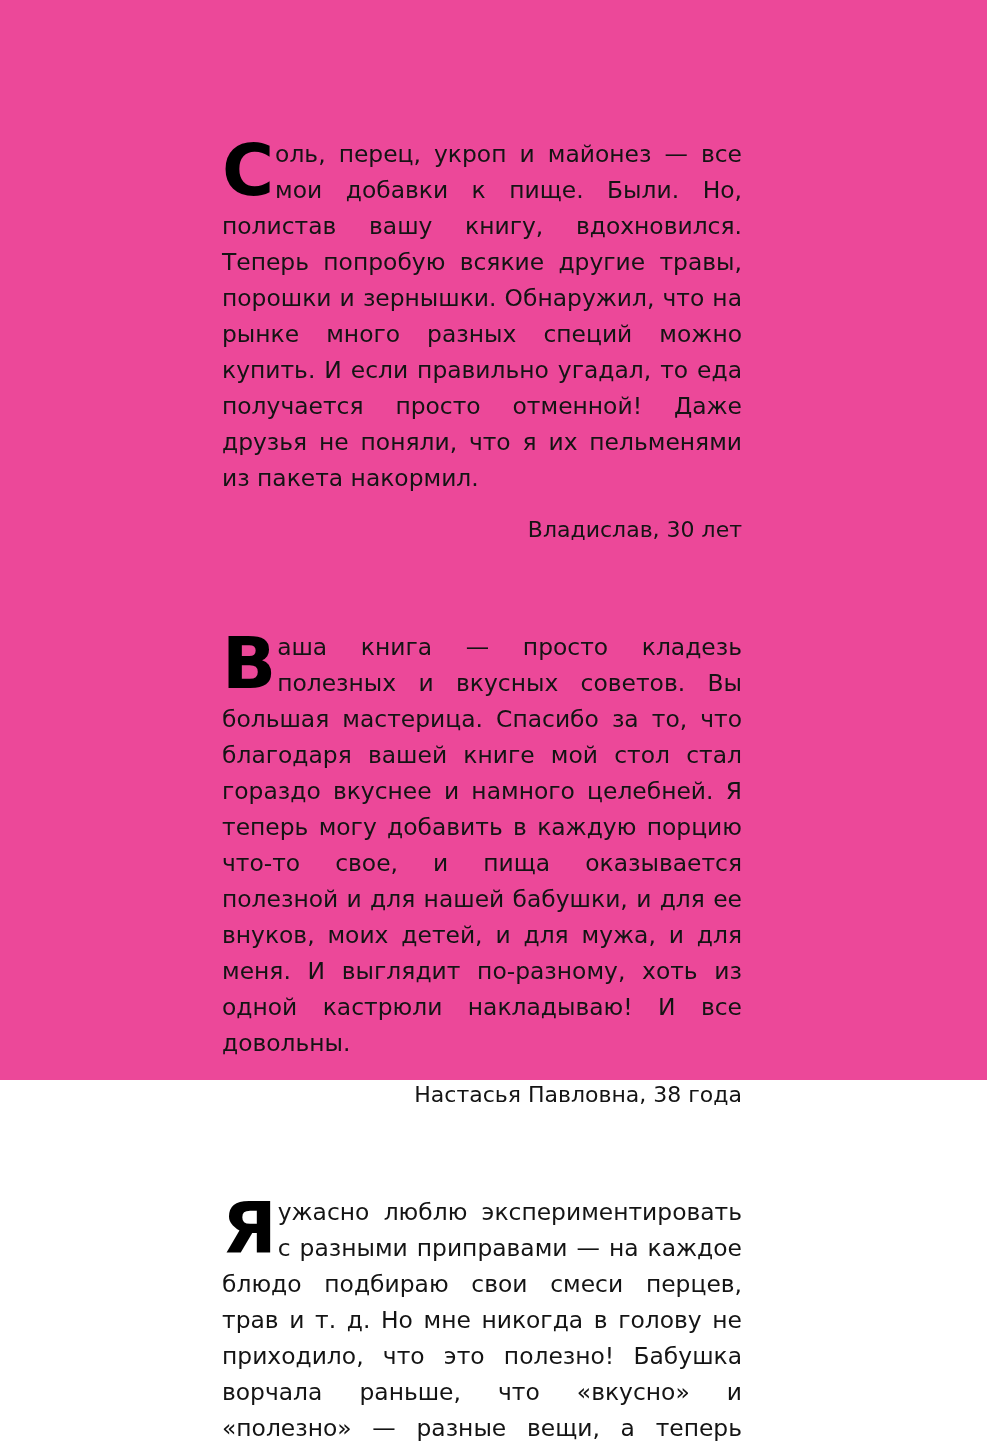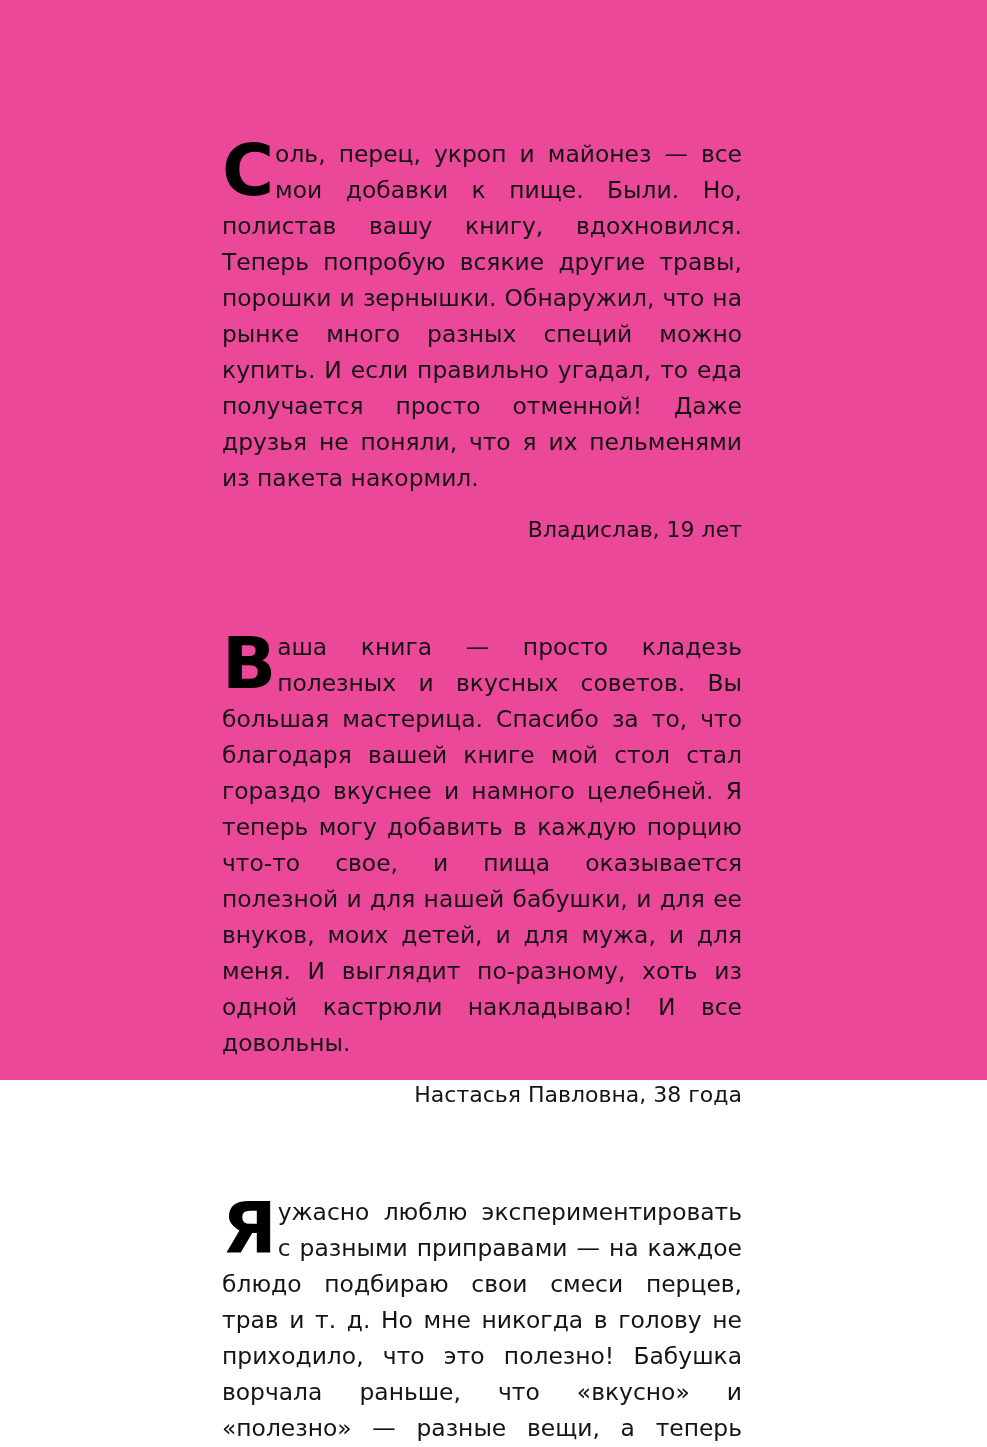--- a/index.html
+++ b/index.html
@@ -69,21 +69,21 @@
   }
 </style>
 </head>
 <body>
 
 <div class="page">
   <div class="content">
 
     <div class="testimonial">
       <p class="quote-body">Соль, перец, укроп и майонез — все мои добавки к пище. Были. Но, полистав вашу книгу, вдохновился. Теперь попробую всякие другие травы, порошки и зернышки. Обнаружил, что на рынке много разных специй можно купить. И если правильно угадал, то еда получается просто отменной! Даже друзья не поняли, что я их пельменями из пакета накормил.</p>
-      <p class="attribution">Владислав, 19 лет</p>
+      <p class="attribution">Владислав, 30 лет</p>
     </div>
 
     <div class="testimonial">
       <p class="quote-body">Ваша книга — просто кладезь полезных и вкусных советов. Вы большая мастерица. Спасибо за то, что благодаря вашей книге мой стол стал гораздо вкуснее и намного целебней. Я теперь могу добавить в каждую порцию что-то свое, и пища оказывается полезной и для нашей бабушки, и для ее внуков, моих детей, и для мужа, и для меня. И выглядит по-разному, хоть из одной кастрюли накладываю! И все довольны.</p>
       <p class="attribution">Настасья Павловна, 38 года</p>
     </div>
 
     <div class="testimonial">
       <p class="quote-body">Я ужасно люблю экспериментировать с разными приправами — на каждое блюдо подбираю свои смеси перцев, трав и т. д. Но мне никогда в голову не приходило, что это полезно! Бабушка ворчала раньше, что «вкусно» и «полезно» — разные вещи, а теперь показала ей вашу книгу, и она прониклась! Теперь спрашивает, все ли самое полезное и безопасное я добавила, даже в ее кашу!</p>
 

